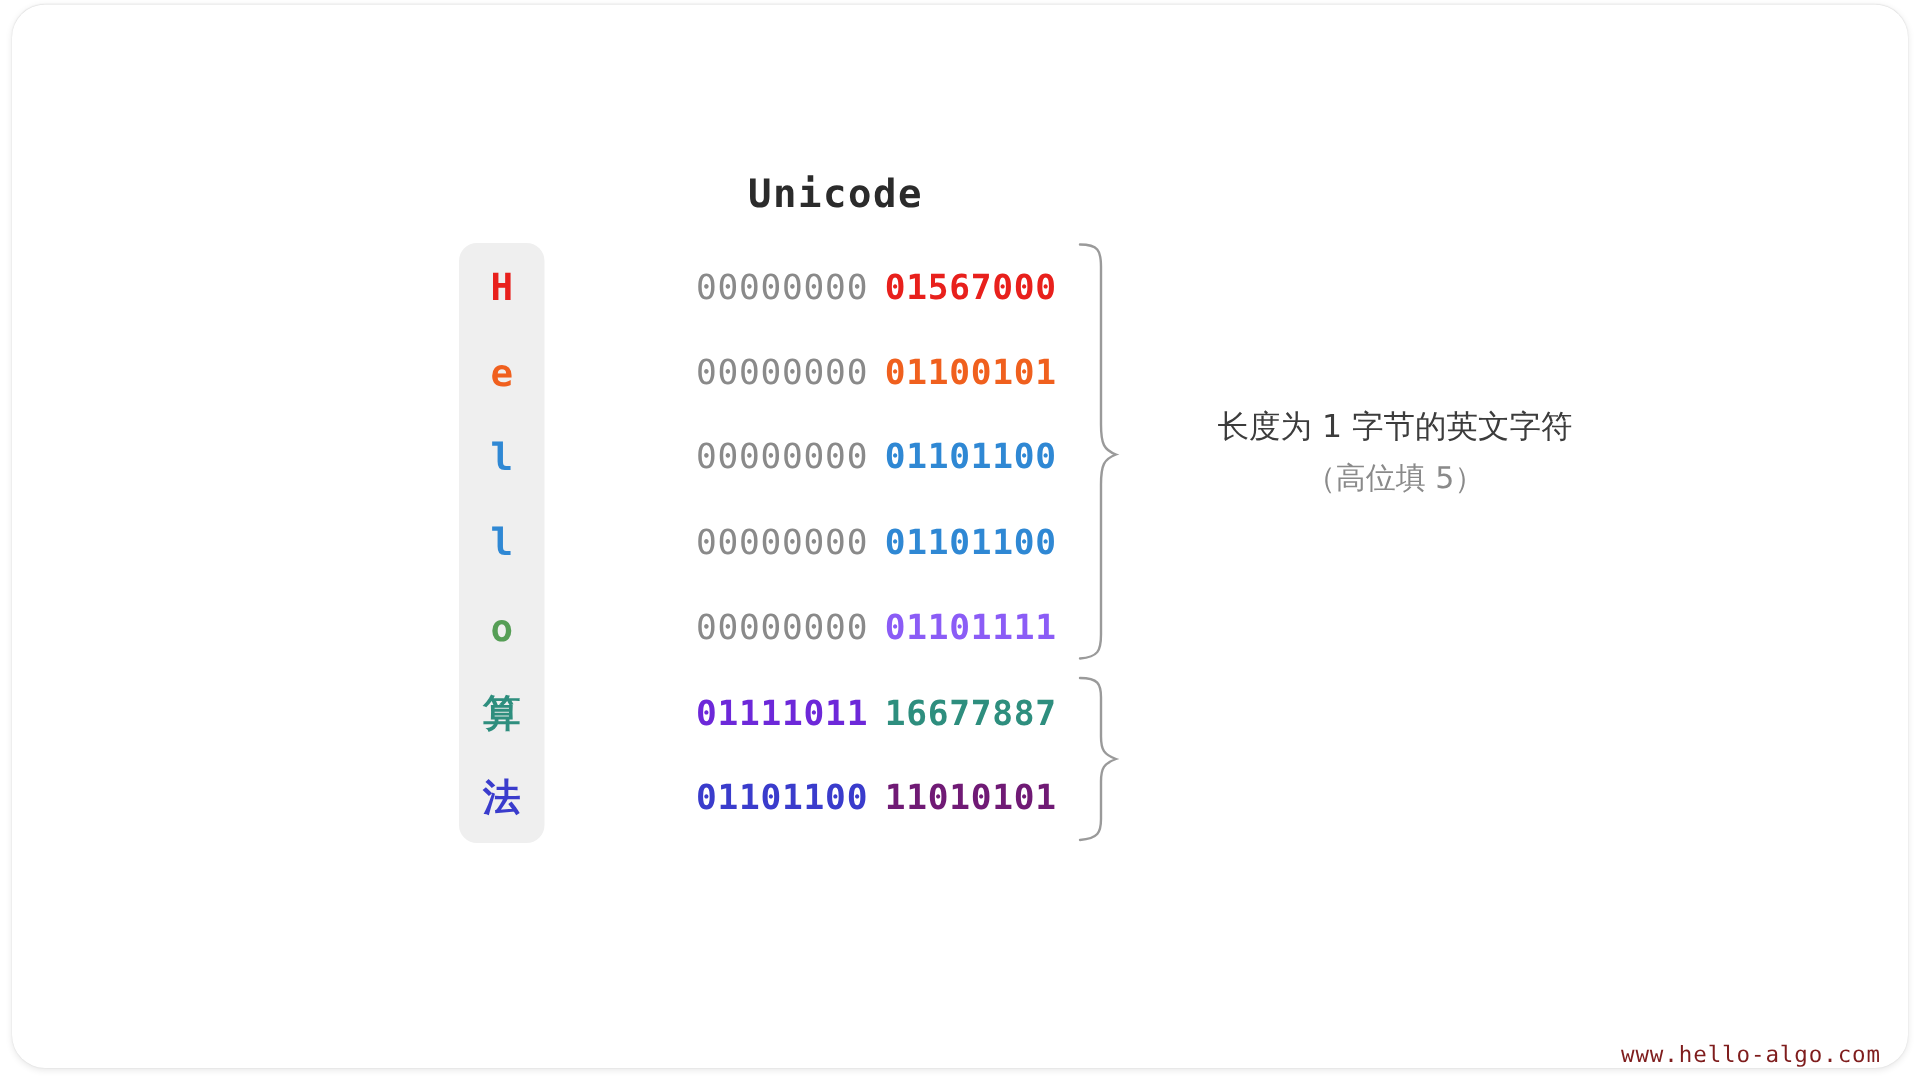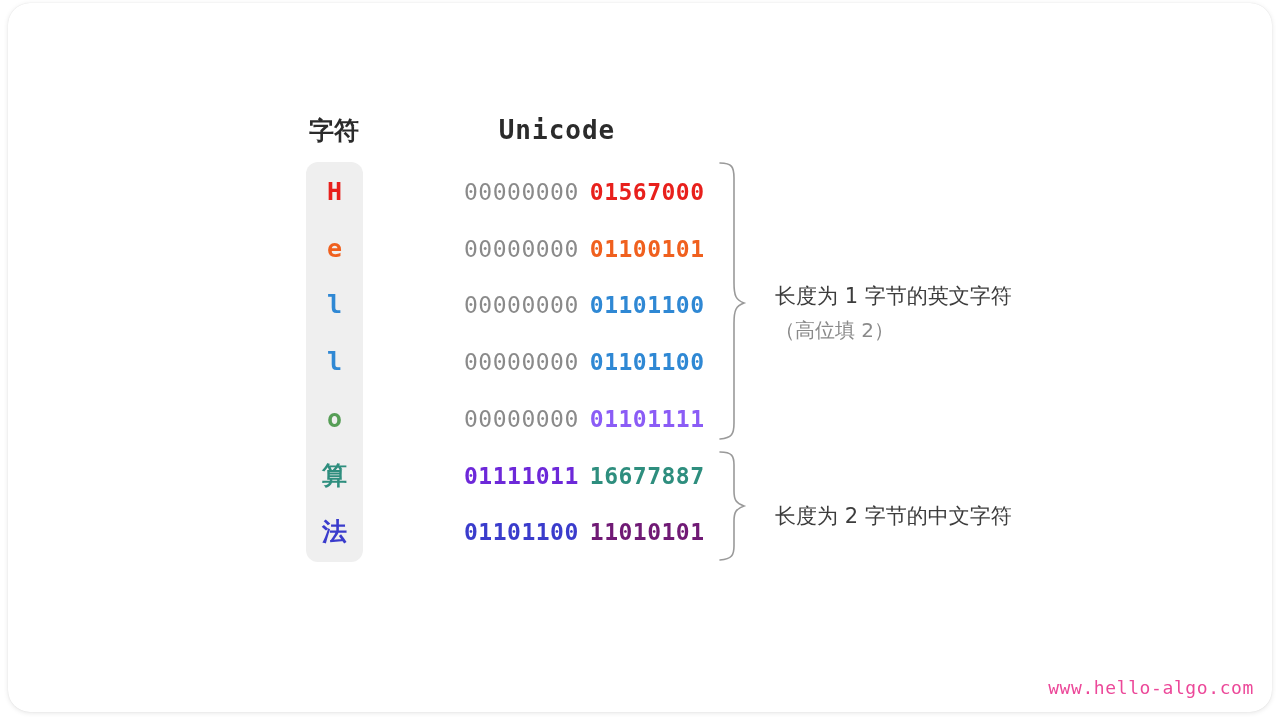--- a/index.html
+++ b/index.html
@@ -108,23 +108,23 @@
   .brace-svg {
     position: absolute;
     overflow: visible;
   }
   #brace-1 { left: 716px; top: 158px; }
   #brace-2 { left: 716px; top: 447px; }
 
   
   .annotation {
     position: absolute;
+    text-align: center;
     white-space: nowrap;
     font-family: "DejaVu Sans", "Liberation Sans", sans-serif;
-    margin-top: 12px;
   }
   #annotation-1 {
     left: 775px;
     top: 267px;
     width: 310px;
   }
   #annotation-1 .line1 {
     font-size: 21px;
     color: #3c3c3c;
     line-height: 34px;
@@ -142,35 +142,34 @@
   #annotation-2 .line1 {
     font-size: 21px;
     color: #3c3c3c;
     line-height: 34px;
   }
 
   
   #watermark {
     position: absolute;
     right: 26px;
-    bottom: 22px;
+    bottom: 8px;
     font-family: "DejaVu Sans Mono", "Liberation Mono", monospace;
-    font-size: 18px;
-    color: #ec4899;
+    font-size: 15px;
+    color: #7f1d1d;
     letter-spacing: 0.6px;
   }
 </style>
 </head>
 <body>
 
 <div id="stage">
 
   <div class="card"></div>
 
-  <div class="col-header" id="header-char">字符</div>
   <div class="col-header" id="header-unicode">Unicode</div>
 
   <div id="char-column">
       <div class="char-cell" style="top: 15px; color: rgb(232, 32, 28);">H</div>
       <div class="char-cell" style="top: 71.7px; color: rgb(240, 96, 30);">e</div>
       <div class="char-cell" style="top: 128.4px; color: rgb(47, 136, 212);">l</div>
       <div class="char-cell" style="top: 185.1px; color: rgb(47, 136, 212);">l</div>
       <div class="char-cell" style="top: 241.8px; color: rgb(86, 158, 86);">o</div>
       <div class="char-cell" style="top: 298.5px; color: rgb(46, 142, 126);">算</div>
       <div class="char-cell" style="top: 355.2px; color: rgb(58, 60, 204);">法</div>
@@ -201,22 +200,19 @@
              C 16 5, 18 9, 18 18
              L 18 44
              C 18 53, 20 56, 28 59
              C 20 62, 18 65, 18 74
              L 18 99
              C 18 108, 16 112, 4 113" fill="none" stroke="#9a9a9a" stroke-width="1.6" stroke-linecap="round"></path>
   </svg>
 
   <div class="annotation" id="annotation-1">
     <div class="line1">长度为 1 字节的英文字符</div>
-    <div class="line2">（高位填 2）</div>
+    <div class="line2">（高位填 5）</div>
   </div>
 
-  <div class="annotation" id="annotation-2">
-    <div class="line1">长度为 2 字节的中文字符</div>
-  </div>
 
   <div id="watermark">www.hello-algo.com</div>
 
 </div>
 
 </body></html>

